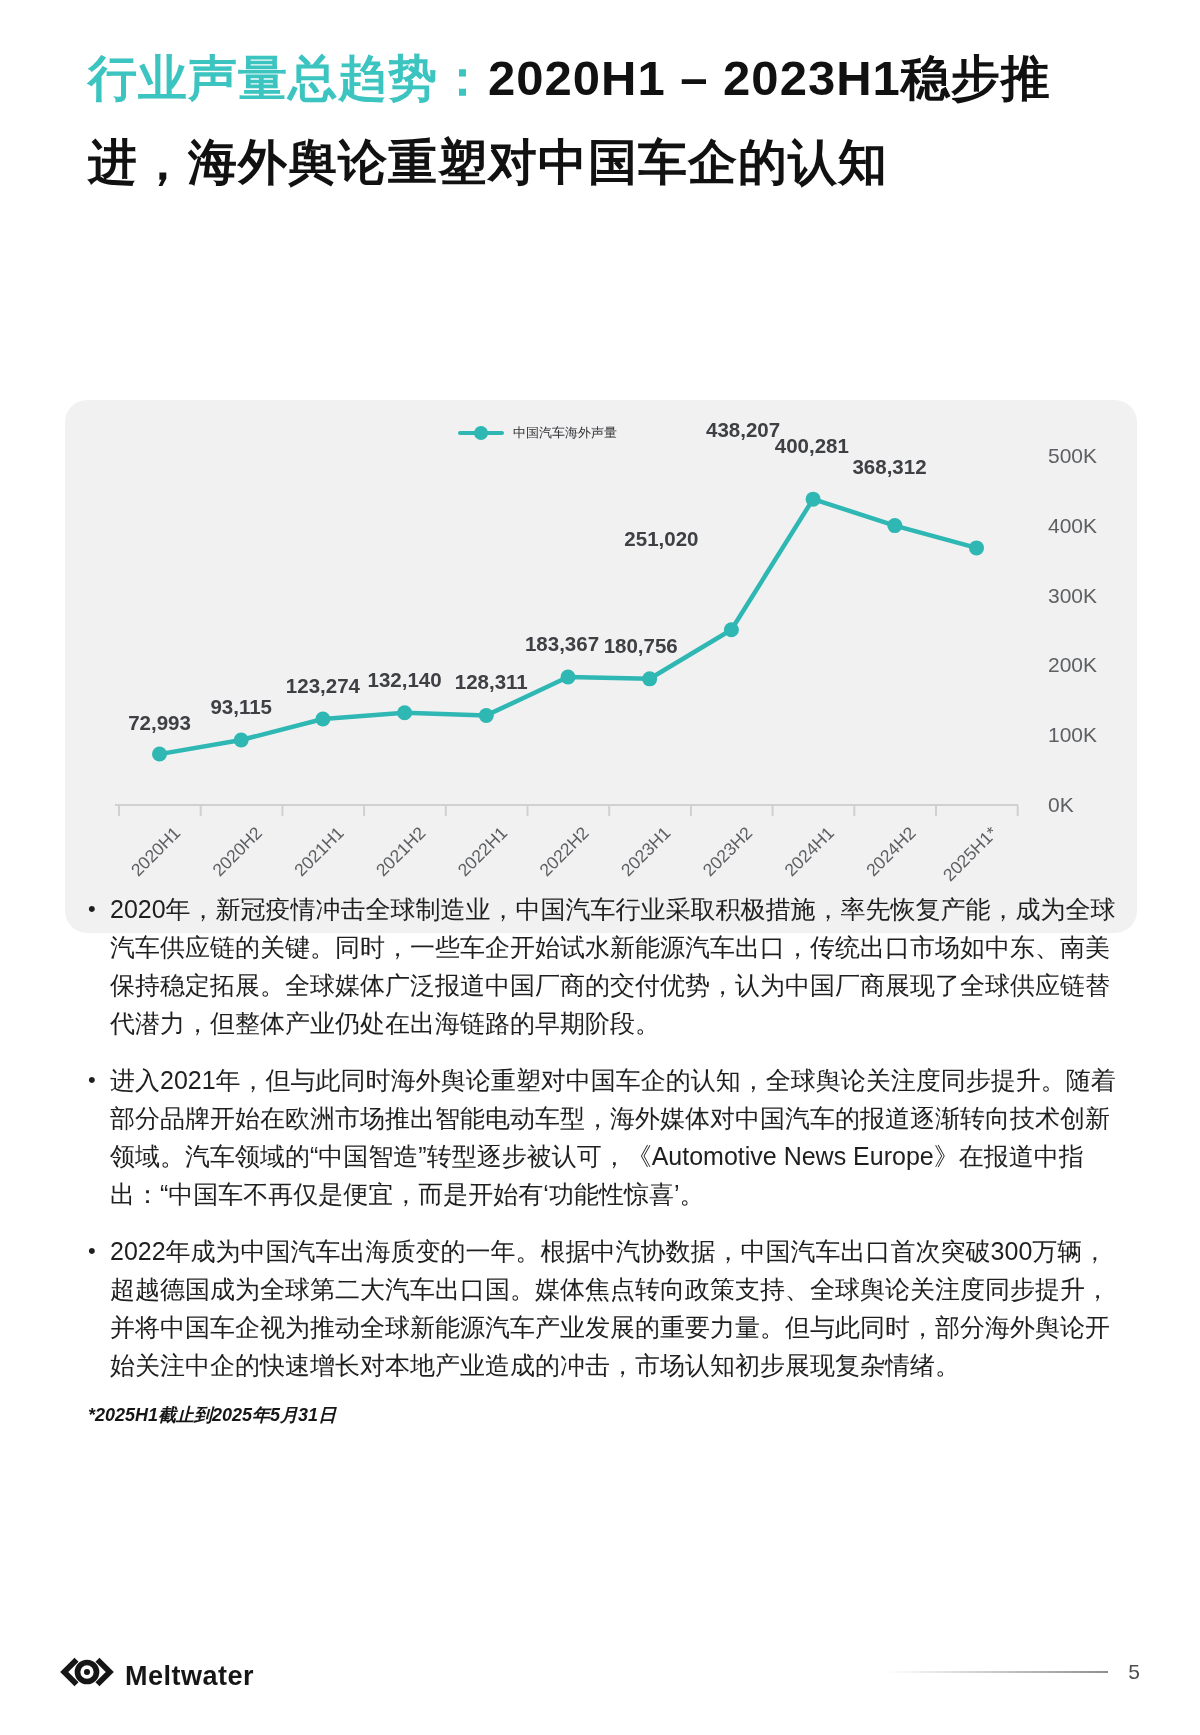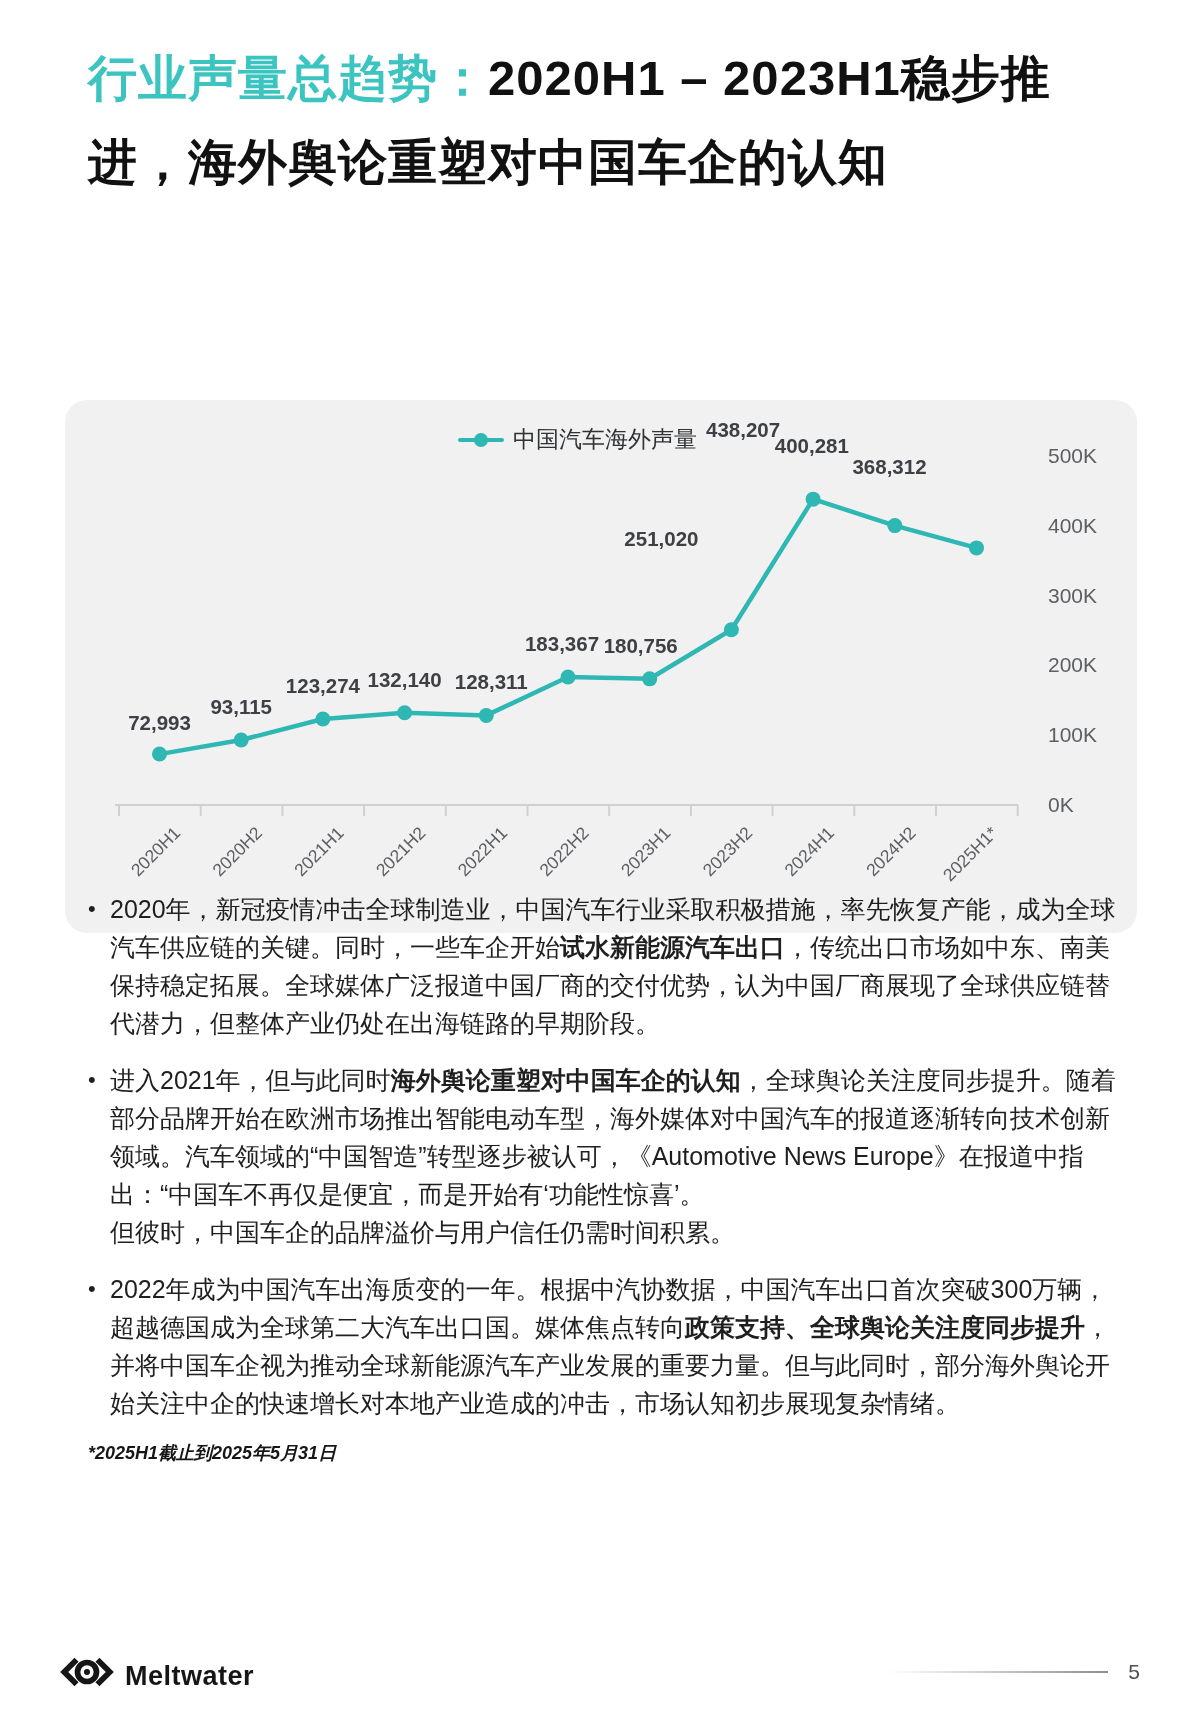--- a/index.html
+++ b/index.html
@@ -18,28 +18,28 @@
     position:absolute;left:65px;top:400px;width:1072px;height:533px;
     background:#f1f1f2;border-radius:22px;
   }
   .legend{
     position:absolute;left:393px;top:24px;display:flex;align-items:center;gap:9px;z-index:2;
   }
   .legend-marker{position:relative;width:46px;height:4px;background:#2fb7b3;border-radius:2px;}
   .legend-marker::after{
     content:"";position:absolute;left:16px;top:-5px;width:14px;height:14px;border-radius:50%;background:#2fb7b3;
   }
-  .legend-label{font-size:23px;color:#2f3133;}
+  .legend-label{font-size:13px;color:#2f3133;}
   #chart-svg{position:absolute;left:0;top:0;width:1072px;height:533px;}
   #chart-svg text{font-family:"Liberation Sans","DejaVu Sans",sans-serif;}
   
   .content{position:absolute;left:88px;top:890px;width:1032px;}
   .bullet{position:relative;padding-left:22px;margin-bottom:19px;font-size:25px;line-height:38px;}
   .bullet .dot{position:absolute;left:0;top:0;font-size:22px;color:#1f1f1f;}
-  .bullet strong{font-weight:700;}
+  .bullet strong{font-weight:400;}
   .footnote{margin-top:10px;font-size:18px;font-weight:700;font-style:italic;color:#161616;}
   
   .footer{position:absolute;left:55px;right:60px;top:1646px;height:52px;display:flex;align-items:center;justify-content:space-between;}
   .brand{display:flex;align-items:center;gap:6px;}
   .brand-name{font-size:27px;font-weight:600;letter-spacing:.5px;color:#161616;margin-top:9px;}
   .pageno-wrap{display:flex;align-items:center;gap:20px;}
   .pageno-line{width:220px;height:2px;background:linear-gradient(to right,rgba(150,150,150,0),#8d8f91);}
   .pageno{font-size:21px;color:#4c4e50;}
 </style>
 </head>
@@ -117,21 +117,21 @@
           <text x="678.1" y="37.1" font-size="20.5" font-weight="bold" fill="#3e4043" text-anchor="middle">438,207</text>
           <text x="746.8" y="52.6" font-size="20.5" font-weight="bold" fill="#3e4043" text-anchor="middle">400,281</text>
           <text x="824.5" y="73.9" font-size="20.5" font-weight="bold" fill="#3e4043" text-anchor="middle">368,312</text>
         </g>
       </svg>
   </section>
 
   <div class="content">
     <div id="bullets">
         <div class="bullet"><span class="dot">•</span><span>2020年，新冠疫情冲击全球制造业，中国汽车行业采取积极措施，率先恢复产能，成为全球汽车供应链的关键。同时，一些车企开始</span><strong>试水新能源汽车出口</strong><span>，传统出口市场如中东、南美保持稳定拓展。全球媒体广泛报道中国厂商的交付优势，认为中国厂商展现了全球供应链替代潜力，但整体产业仍处在出海链路的早期阶段。</span></div>
-        <div class="bullet"><span class="dot">•</span><span>进入2021年，但与此同时</span><strong>海外舆论重塑对中国车企的认知</strong><span>，全球舆论关注度同步提升。随着部分品牌开始在欧洲市场推出智能电动车型，海外媒体对中国汽车的报道逐渐转向技术创新领域。汽车领域的“中国智造”转型逐步被认可，《Automotive News Europe》在报道中指出：“中国车不再仅是便宜，而是开始有‘功能性惊喜’。</span><br><span>但彼时，中国车企的品牌溢价与用户信任仍需时间积累。</span></div>
+        <div class="bullet"><span class="dot">•</span><span>进入2021年，但与此同时</span><strong>海外舆论重塑对中国车企的认知</strong><span>，全球舆论关注度同步提升。随着部分品牌开始在欧洲市场推出智能电动车型，海外媒体对中国汽车的报道逐渐转向技术创新领域。汽车领域的“中国智造”转型逐步被认可，《Automotive News Europe》在报道中指出：“中国车不再仅是便宜，而是开始有‘功能性惊喜’。</span><br></div>
         <div class="bullet"><span class="dot">•</span><span>2022年成为中国汽车出海质变的一年。根据中汽协数据，中国汽车出口首次突破300万辆，超越德国成为全球第二大汽车出口国。媒体焦点转向</span><strong>政策支持、全球舆论关注度同步提升</strong><span>，并将中国车企视为推动全球新能源汽车产业发展的重要力量。但与此同时，部分海外舆论开始关注中企的快速增长对本地产业造成的冲击，市场认知初步展现复杂情绪。</span></div>
       </div>
     <div class="footnote">*2025H1截止到2025年5月31日</div>
   </div>
 
   <div class="footer">
     <div class="brand">
       <svg width="64" height="38" viewBox="0 0 64 40" aria-hidden="true">
         <path d="M21 7 L8 20 L21 33" fill="none" stroke="#161616" stroke-width="6"></path>
         <circle cx="32" cy="20" r="10" fill="none" stroke="#161616" stroke-width="6"></circle>

